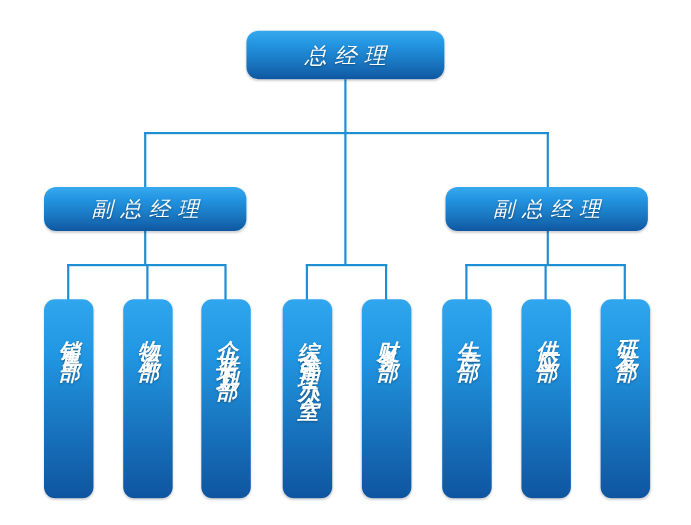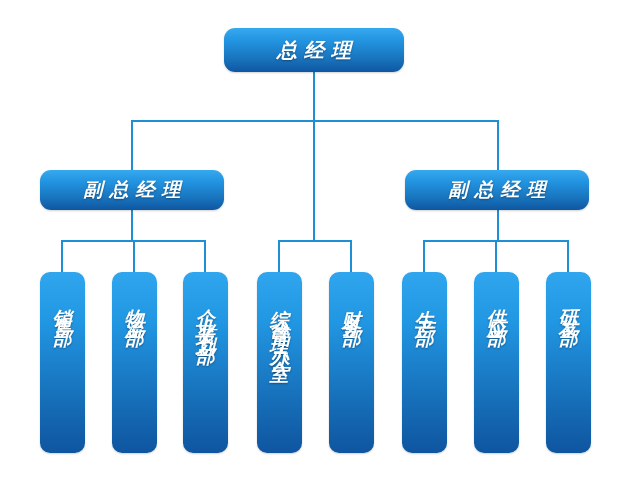--- a/index.html
+++ b/index.html
@@ -38,21 +38,21 @@
     align-items: center;
     justify-content: center;
     color: #ffffff;
     text-align: center;
     user-select: none;
   }
 
   
   .node.horiz {
     font-size: 19px;
-    font-weight: bold;
+    font-weight: normal;
     letter-spacing: 7px;
     text-indent: 7px;
     font-style: italic;
     text-shadow: 0 1px 2px rgba(0,0,0,0.35);
     border-radius: 11px;
     background: linear-gradient(to bottom, #35A9EF 0%, #2293E0 30%, #1872BB 72%, #0F56A2 100%);
   }
 
   .node.root {
     left: 224px;

